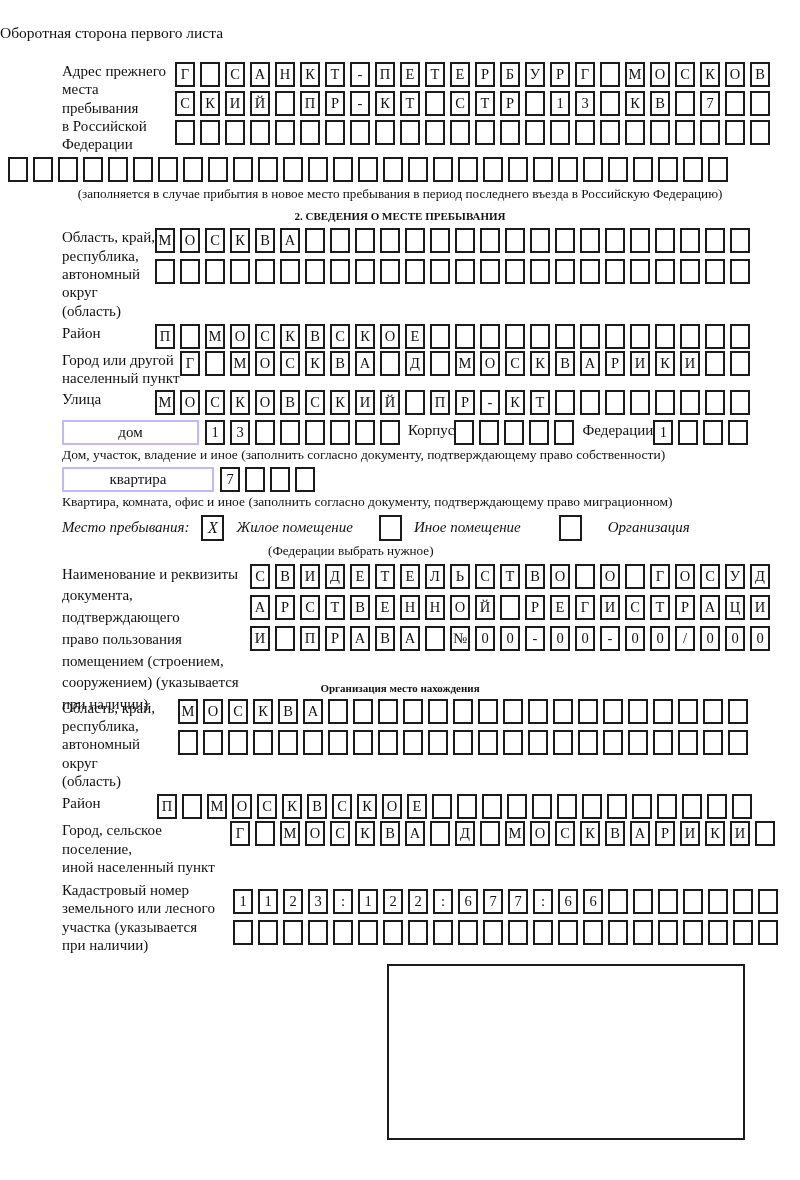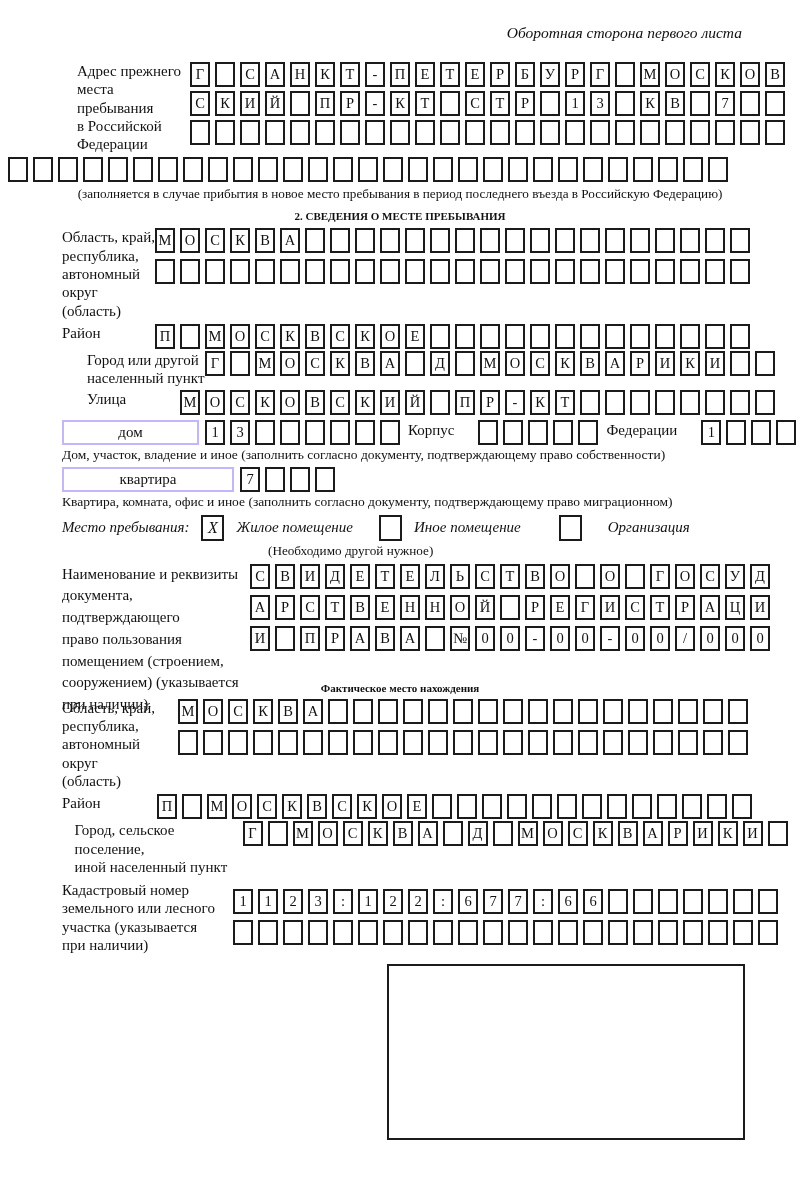--- a/index.html
+++ b/index.html
@@ -7,24 +7,23 @@
   .page {
     position:relative;
     width:800px; height:1180px;
     background:#ffffff;
     color:#111;
     font-family:"Liberation Serif", serif;
     overflow:hidden;
   }
   .header-note {
     margin-top:24px;
-    text-align:right;
+    text-align:left;
     padding-right:58px;
     font-size:15.5px;
-    font-style:italic;
   }
   .lbl {
     font-size:15px;
     line-height:1.22;
     white-space:pre-line;
     flex:0 0 auto;
   }
   .frow { display:flex; align-items:flex-start; margin-left:62px; }
   .cells-col { display:flex; flex-direction:column; row-gap:4px; }
   .cell-row { display:flex; column-gap:5px; }
@@ -37,32 +36,32 @@
     flex:0 0 auto;
     background:#fff;
   }
   .note { font-size:13.2px; text-align:center; white-space:pre-line; }
   .sec-title { font-size:11px; font-weight:bold; text-align:center; }
   .wide-box {
     border:2px solid #c4b5fd; height:25px;
     display:flex; align-items:center; justify-content:center;
     font-size:15px; flex:0 0 auto;
   }
-  .inline-label { font-size:15px; padding:2px 24px 0 8px; flex:0 0 auto; }
+  .inline-label { font-size:15px; padding:2px 0 0 8px; flex:0 0 auto; }
   .checkbox {
     width:23px; height:26px; border:2px solid #1b1b1b;
     display:inline-flex; align-items:center; justify-content:center;
     font-size:16px; flex:0 0 auto;
   }
   .stamp-box {
     margin-left:387px; margin-top:10px;
     width:358px; height:176px;
     border:2px solid #1b1b1b;
   }
-  .m-t2 { margin-top:2px;justify-content:center; } .m-t4 { margin-top:4px; } .m-t5 { margin-top:5px; }
+  .m-t2 { margin-top:2px; } .m-t4 { margin-top:4px; } .m-t5 { margin-top:5px; }
   .m-t6 { margin-top:6px; } .m-t8 { margin-top:8px; }
 </style>
 </head>
 <body>
 
 <div class="page">
 
   <div class="header-note">Оборотная сторона первого листа</div>
 
   <div class="frow m-t2" style="margin-top:20px;">
@@ -361,40 +360,40 @@
     <div class="cell-row">
         <span class="cell">1</span>
         <span class="cell"></span>
         <span class="cell"></span>
         <span class="cell"></span>
       </div>
   </div>
   <div class="note m-t2" style="text-align:left; margin-left:62px; font-size:13.5px;">Дом, участок, владение и иное (заполнить согласно документу, подтверждающему право собственности)</div>
 
   <div class="frow m-t4">
-    <div class="wide-box" style="width:172px;">квартира</div>
+    <div class="wide-box" style="width:152px;">квартира</div>
     <div class="cell-row" style="margin-left:6px;">
         <span class="cell">7</span>
         <span class="cell"></span>
         <span class="cell"></span>
         <span class="cell"></span>
       </div>
   </div>
   <div class="note m-t2" style="text-align:left; margin-left:62px; font-size:13.5px;">Квартира, комната, офис и иное (заполнить согласно документу, подтверждающему право миграционном)</div>
 
   <div class="frow m-t5" style="align-items:center; column-gap:12px;font-style:italic;">
     <div class="lbl">Место пребывания:</div>
     <span class="checkbox">X</span>
     <span class="lbl">Жилое помещение</span>
     <span class="checkbox" style="margin-left:14px;"></span>
     <span class="lbl">Иное помещение</span>
     <span class="checkbox" style="margin-left:26px;"></span>
     <span class="lbl" style="margin-left:14px;">Организация</span>
   </div>
-  <div class="note m-t2" style="text-align:left; margin-left:268px;">(Необходимо другой нужное)</div>
+  <div class="note m-t2" style="text-align:left; margin-left:268px;">(Федерации выбрать нужное)</div>
 
   <div class="frow m-t5">
     <div class="lbl" style="width:188px; line-height:1.45;">Наименование и реквизиты
 документа, подтверждающего
 право пользования
 помещением (строением,
 сооружением) (указывается
 при наличии)</div>
     <div class="cells-col" style="row-gap:6px;">
       <div class="cell-row">
@@ -462,21 +461,21 @@
           <span class="cell">0</span>
           <span class="cell">0</span>
           <span class="cell">/</span>
           <span class="cell">0</span>
           <span class="cell">0</span>
           <span class="cell">0</span>
         </div>
     </div>
   </div>
 
-  <div class="sec-title" style="margin-top:-34px;">Фактическое место нахождения</div>
+  <div class="sec-title" style="margin-top:-34px;">Организация место нахождения</div>
 
   <div class="frow m-t5">
     <div class="lbl" style="width:116px;">Область, край,
 республика,
 автономный округ
 (область)</div>
     <div class="cells-col" style="row-gap:6px;">
       <div class="cell-row">
           <span class="cell">М</span>
           <span class="cell">О</span>

